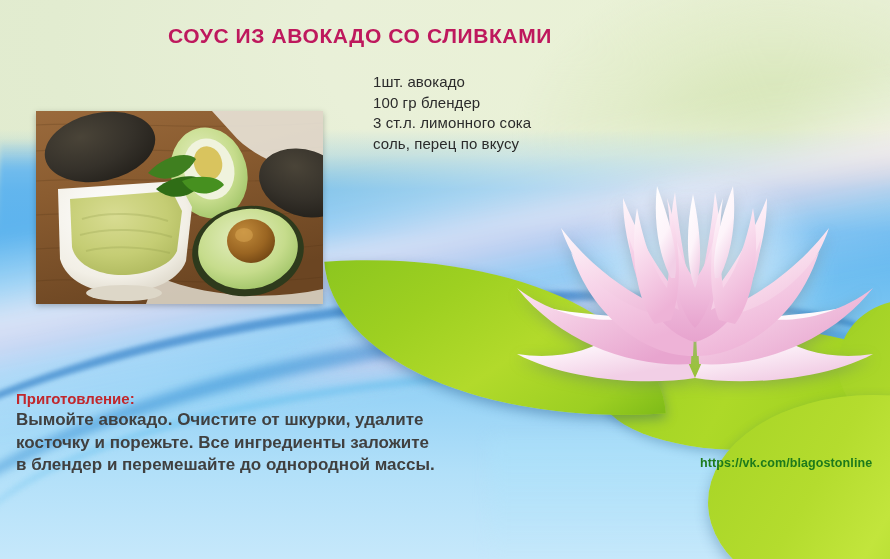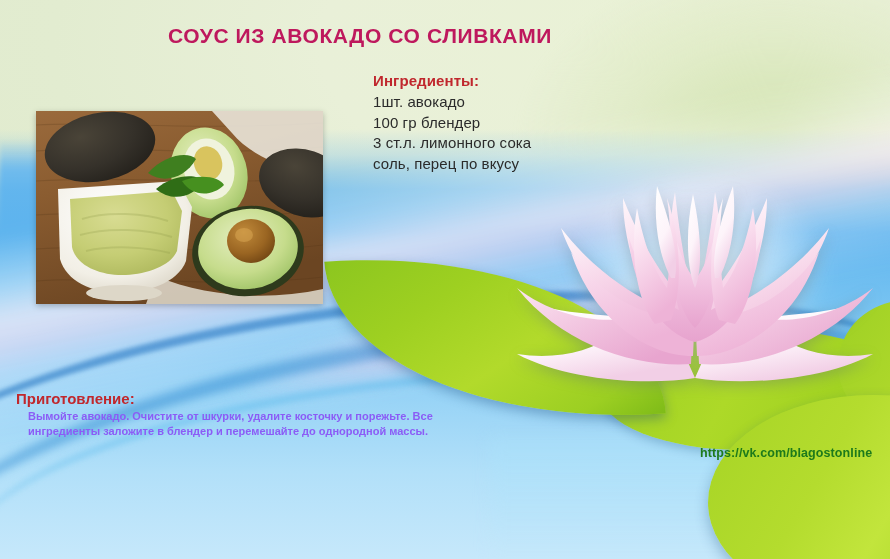--- a/index.html
+++ b/index.html
@@ -173,24 +173,24 @@
     color:#2b2b2b;font-size:15px;line-height:1.38;
     letter-spacing:.1px;white-space:nowrap;
   }
   #prep{
     position:absolute;left:16px;top:390px;width:420px;
   }
   #prep .prep-head{
     color:#c0272d;font-size:15px;font-weight:bold;margin-bottom:2px;
   }
   #prep .prep-body{
-    color:#8b5cf6;font-size:11px;font-weight:bold;line-height:1.33;margin-left:12px;
+    color:#404040;font-size:17px;font-weight:bold;line-height:1.33;
   }
   #vk-link{
-    position:absolute;left:700px;top:446px;
+    position:absolute;left:700px;top:456px;
     color:#1d7a1b;font-size:12.5px;font-weight:bold;
     text-decoration:none;letter-spacing:.1px;white-space:nowrap;
   }
 </style>
 </head>
 <body>
 
 <div id="slide">
 
   <div class="bg-base"></div>
@@ -332,21 +332,20 @@
 
       <path d="M112 62 C128 44 152 40 160 48 C150 66 128 74 112 62 Z" fill="#3f7f1f"></path>
       <path d="M120 78 C136 64 160 62 168 70 C158 86 136 92 120 78 Z" fill="#2f6d16"></path>
       <path d="M146 70 C164 62 184 66 188 74 C176 86 156 86 146 70 Z" fill="#46901f"></path>
     </svg>
   </div>
 
   <div id="title">СОУС ИЗ АВОКАДО СО СЛИВКАМИ</div>
 
   <div id="ingredients">
-    <div class="ing-head">Ингредиенты:</div>
     <div class="ing-line">1шт. авокадо</div>
     <div class="ing-line">100 гр блендер</div>
     <div class="ing-line">3 ст.л. лимонного сока</div>
     <div class="ing-line">соль, перец по вкусу</div>
   </div>
 
   <div id="prep">
     <div class="prep-head">Приготовление:</div>
     <div class="prep-body">Вымойте авокадо. Очистите от шкурки, удалите косточку и порежьте. Все ингредиенты заложите в блендер и перемешайте до однородной массы.</div>
   </div>

